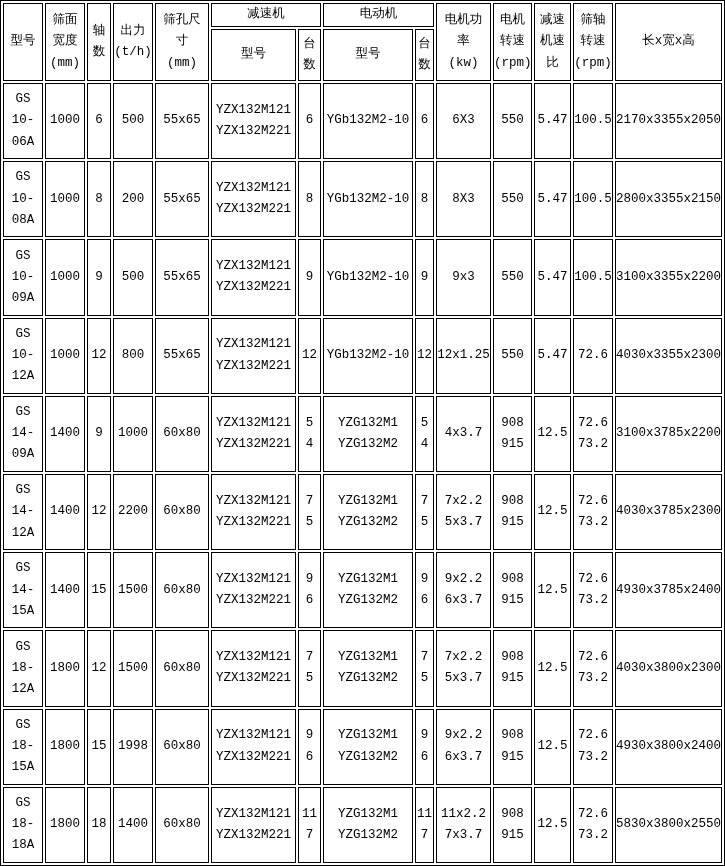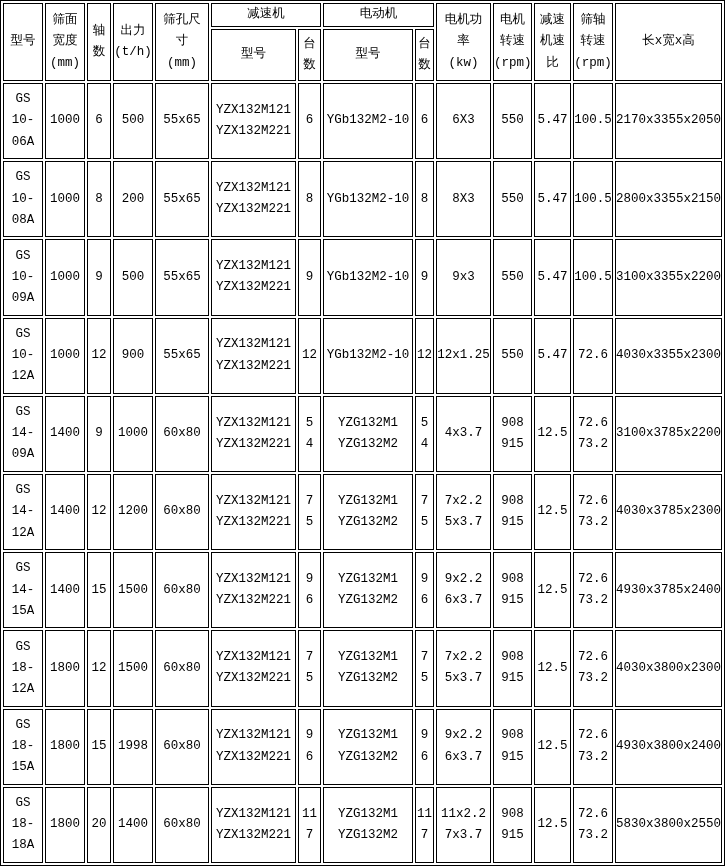--- a/index.html
+++ b/index.html
@@ -144,21 +144,21 @@
     <td>5.47</td>
     <td>100.5</td>
     <td>3100x3355x2200</td>
   </tr>
       <tr>
     <td>GS
 10-
 12A</td>
     <td>1000</td>
     <td>12</td>
-    <td>900</td>
+    <td>800</td>
     <td>55x65</td>
     <td>YZX132M121
 YZX132M221</td>
     <td>12</td>
     <td>YGb132M2-10</td>
     <td>12</td>
     <td>12x1.25</td>
     <td>550</td>
     <td>5.47</td>
     <td>72.6</td>
@@ -187,21 +187,21 @@
     <td>72.6
 73.2</td>
     <td>3100x3785x2200</td>
   </tr>
       <tr>
     <td>GS
 14-
 12A</td>
     <td>1400</td>
     <td>12</td>
-    <td>1200</td>
+    <td>2200</td>
     <td>60x80</td>
     <td>YZX132M121
 YZX132M221</td>
     <td>7
 5</td>
     <td>YZG132M1
 YZG132M2</td>
     <td>7
 5</td>
     <td>7x2.2
@@ -286,21 +286,21 @@
     <td>12.5</td>
     <td>72.6
 73.2</td>
     <td>4930x3800x2400</td>
   </tr>
       <tr>
     <td>GS
 18-
 18A</td>
     <td>1800</td>
-    <td>20</td>
+    <td>18</td>
     <td>1400</td>
     <td>60x80</td>
     <td>YZX132M121
 YZX132M221</td>
     <td>11
 7</td>
     <td>YZG132M1
 YZG132M2</td>
     <td>11
 7</td>

